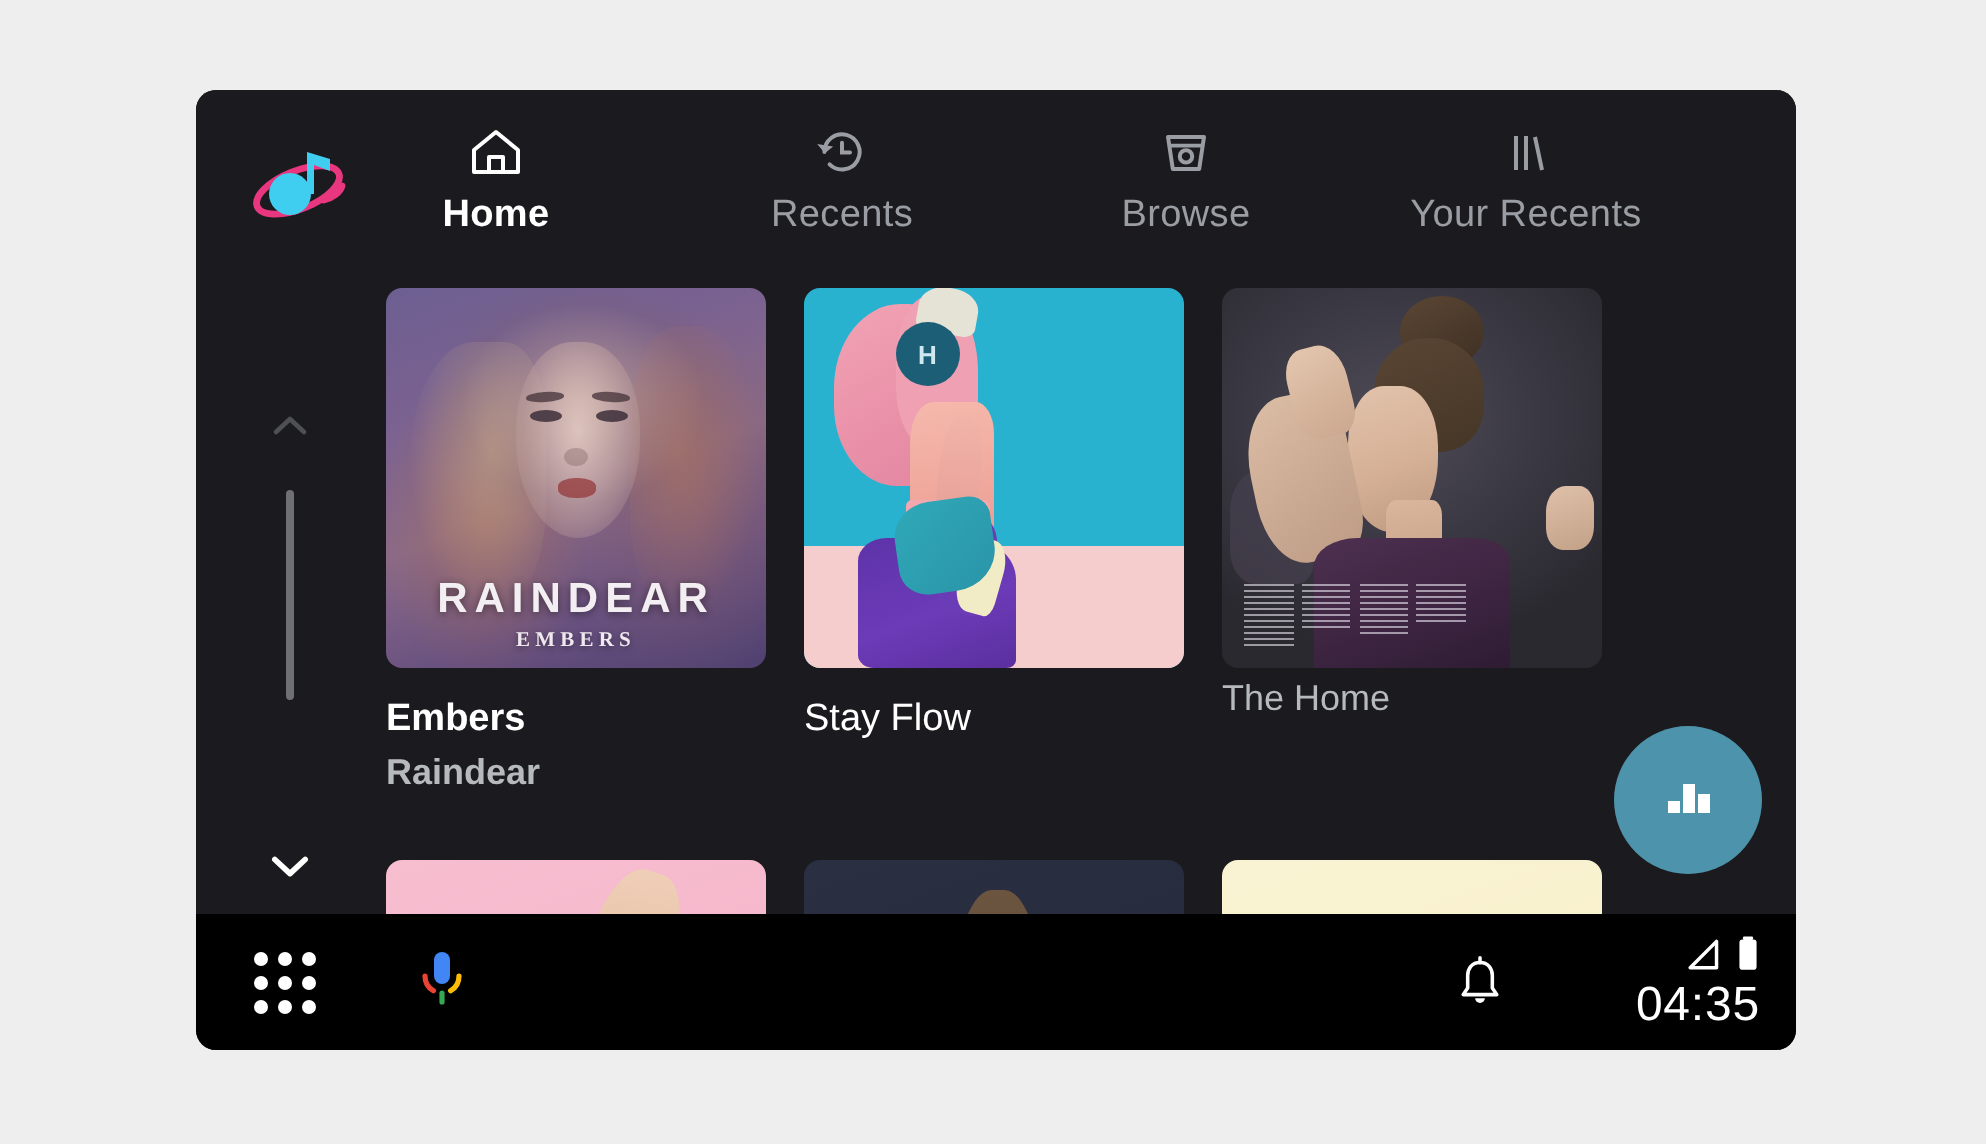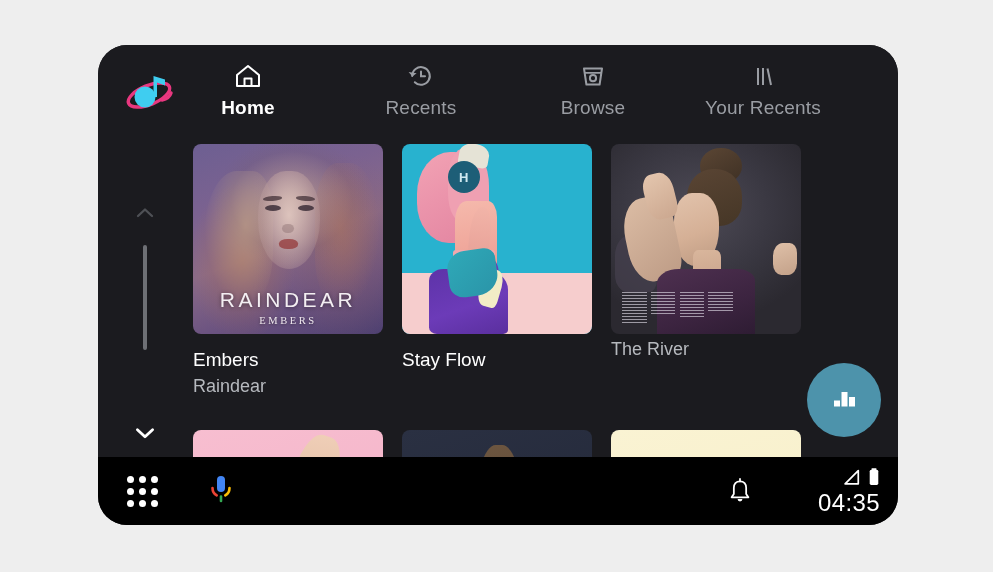--- a/index.html
+++ b/index.html
@@ -10,21 +10,21 @@
     font-family: "Liberation Sans", sans-serif;
     overflow: hidden;
   }
 
   
   #device-window {
     position: absolute;
     left: 98px; top: 45px;
     width: 800px; height: 480px;
     background: #1b1b1f;
-    border-radius: 29px;
+    border-radius: 10px;
     overflow: hidden;
   }
 
   
   #top-nav {
     position: absolute; left: 0; top: 0;
     width: 100%; height: 92px;
     background: #1b1b1f;
     z-index: 6;
   }
@@ -91,21 +91,21 @@
   .card-title {
     margin-top: 15px;
     font-size: 19px; color: #ffffff;
     white-space: nowrap; overflow: hidden;
   }
   .card-subtitle {
     margin-top: 5px;
     font-size: 18px; color: #b6b9be;
     white-space: nowrap; overflow: hidden;
   }
-  #card-0 { left: 0px;   top: 7px; }
+  #card-0 { left: 0px;   top: 7px; font-weight: bold; }
   #card-1 { left: 209px; top: 7px; }
   #card-2 { left: 418px; top: 7px; }
   #card-3 { left: 0px;   top: 293px; }
   #card-4 { left: 209px; top: 293px; }
   #card-5 { left: 418px; top: 293px; }
 
   
   .art-embers {
     background:
       radial-gradient(ellipse 55% 45% at 52% 30%, rgba(190,160,150,.85) 0%, rgba(120,95,110,.2) 58%, rgba(0,0,0,0) 75%),
@@ -539,21 +539,21 @@
           <span class="hand"></span>
         <span class="hand2"></span>
           <span class="dress"></span>
         <span class="txtcols">
           <span class="txtcol"></span>
             <span class="txtcol"></span>
           <span class="txtcol"></span>
             <span class="txtcol"></span>
         </span>
       </div>
-      <div class="card-subtitle">The River</div>
+      <div class="card-subtitle">The Home</div>
     </div>
 
     <div class="card" id="card-3">
       <div class="card-art art-row2-pink">
         <span class="p-hair"></span>
           <span class="p-arm"></span>
       </div>
     </div>
     <div class="card" id="card-4">
       <div class="card-art art-row2-navy">

